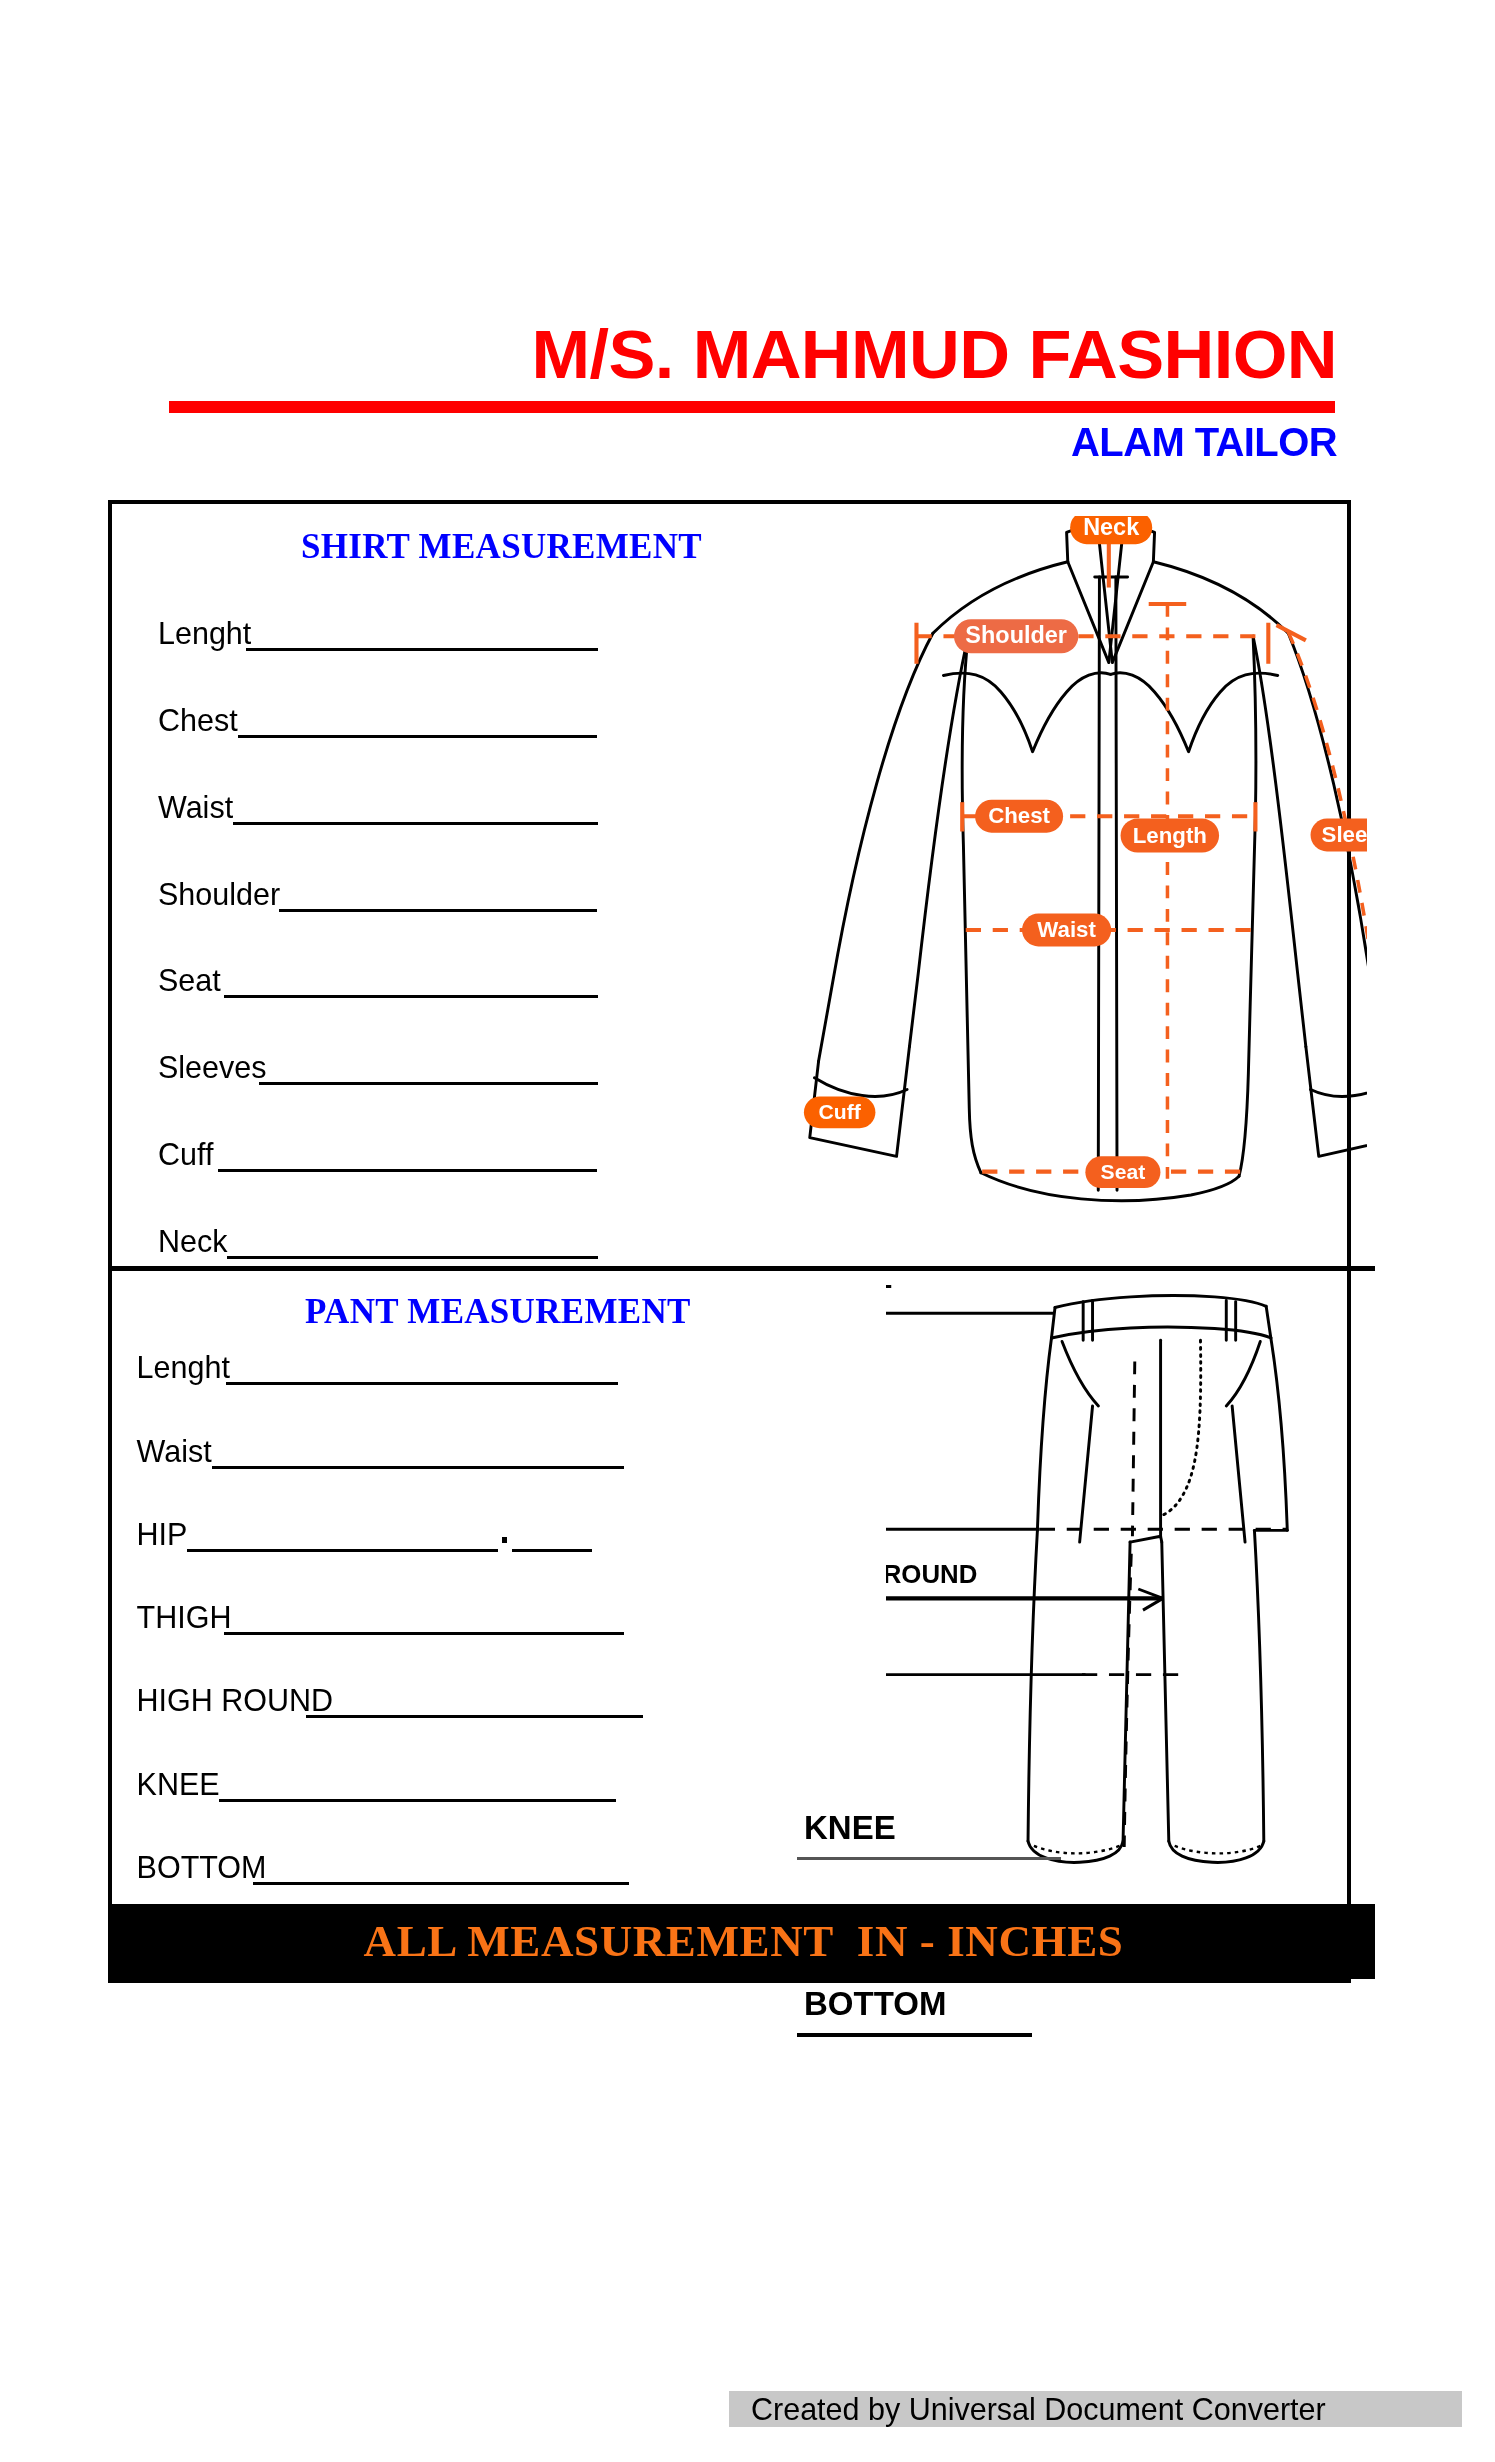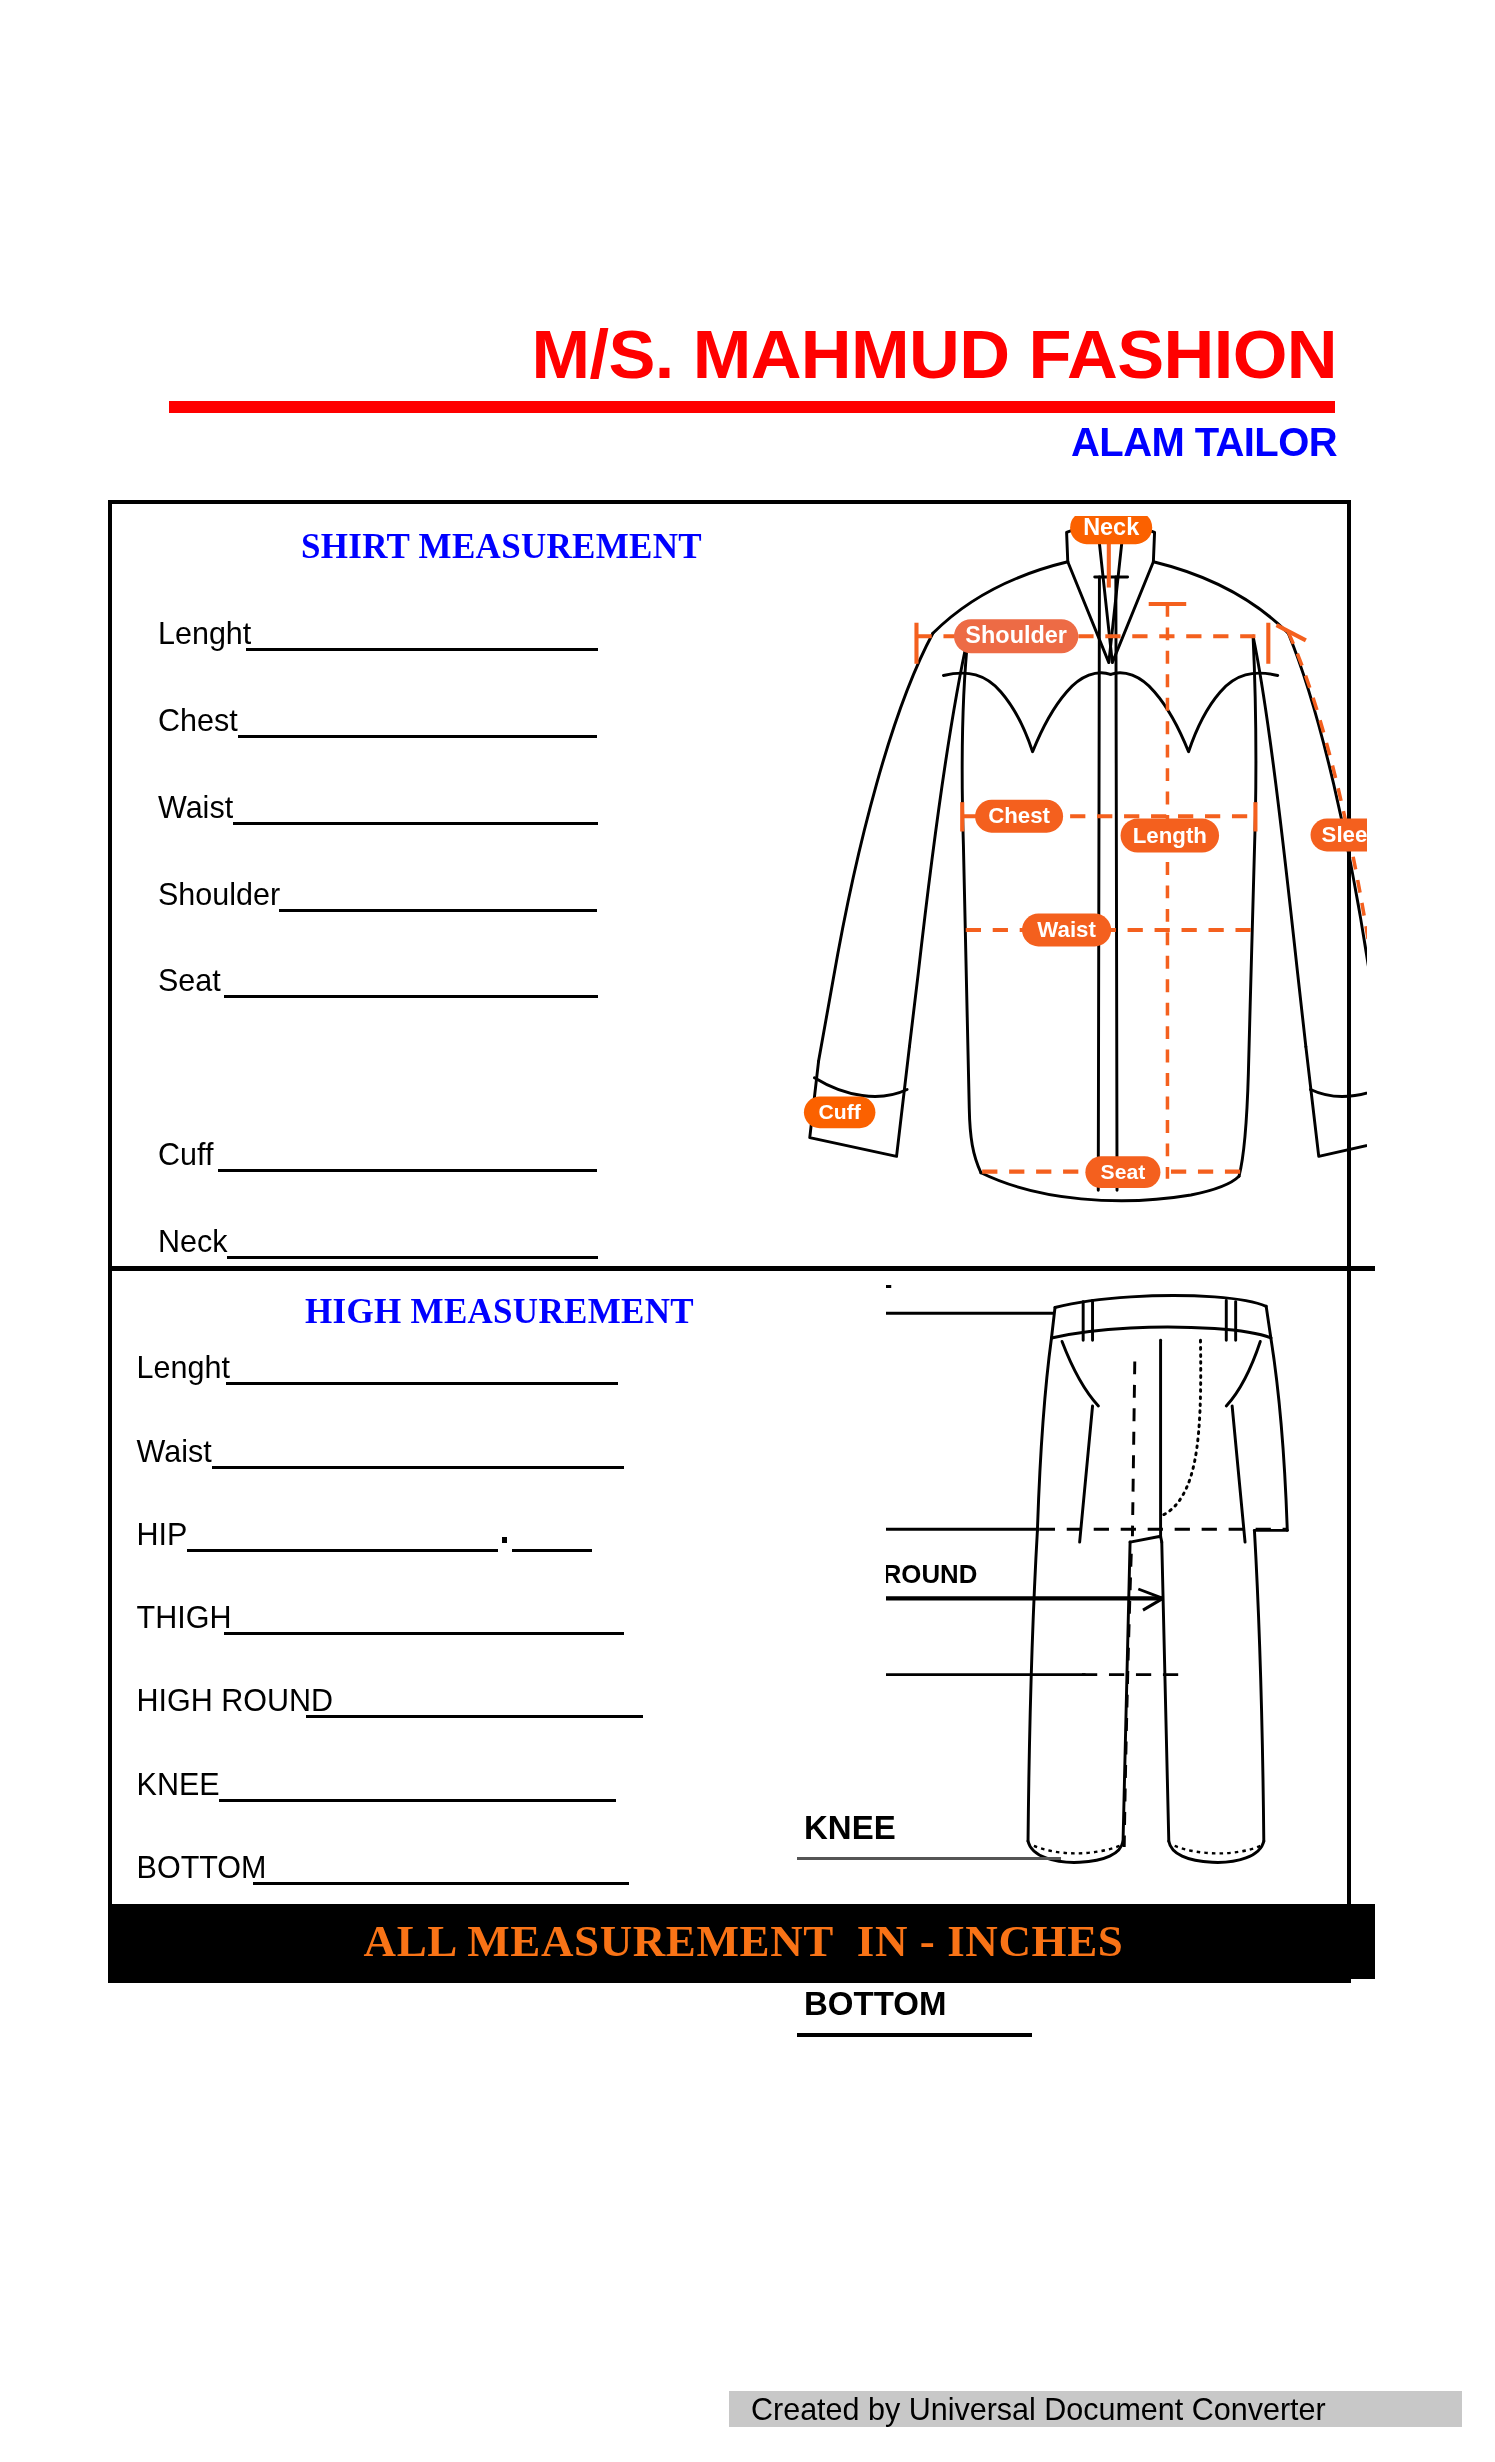--- a/index.html
+++ b/index.html
@@ -102,20 +102,24 @@
     <span class="field-line" style="left:75px;width:365px;"></span>
   </div>
   <div class="field-row" style="left:46px;top:372px;width:440px;">
     <span class="field-label">Shoulder</span>
     <span class="field-line" style="left:121px;width:318px;"></span>
   </div>
   <div class="field-row" style="left:46px;top:458px;width:440px;">
     <span class="field-label">Seat</span>
     <span class="field-line" style="left:66px;width:374px;"></span>
   </div>
+  <div class="field-row" style="left:46px;top:545px;width:440px;">
+    <span class="field-label">Sleeves</span>
+    <span class="field-line" style="left:101px;width:339px;"></span>
+  </div>
   <div class="field-row" style="left:46px;top:632px;width:440px;">
     <span class="field-label">Cuff</span>
     <span class="field-line" style="left:60px;width:379px;"></span>
   </div>
   <div class="field-row" style="left:46px;top:719px;width:440px;">
     <span class="field-label">Neck</span>
     <span class="field-line" style="left:69px;width:371px;"></span>
   </div>
 
   <div class="diagram" id="shirt-diagram">
@@ -210,21 +214,21 @@
         <rect x="20" y="990" width="122" height="54" rx="27" ry="27" fill="#FB6100"></rect>
         <text x="81" y="1029" font-family="Liberation Sans, sans-serif" font-size="36" font-weight="bold" fill="#fff" text-anchor="middle">Cuff</text>
       </g>
       <g>
         <rect x="500" y="1092" width="128" height="54" rx="27" ry="27" fill="#F4601E"></rect>
         <text x="564" y="1131" font-family="Liberation Sans, sans-serif" font-size="36" font-weight="bold" fill="#fff" text-anchor="middle">Seat</text>
       </g>
     </svg>
   </div>
 
-  <div class="section-title" id="pant-title">HIGH MEASUREMENT</div>
+  <div class="section-title" id="pant-title">PANT MEASUREMENT</div>
 
   <div class="field-row" style="left:24.6px;top:845px;width:481px;">
     <span class="field-label">Lenght</span>
     <span class="field-line" style="left:89px;width:392px;"></span>
   </div>
   <div class="field-row" style="left:24.6px;top:929px;width:487px;">
     <span class="field-label">Waist</span>
     <span class="field-line" style="left:75px;width:412px;"></span>
   </div>
   <div class="field-row" style="left:24.6px;top:1012px;width:485px;">

